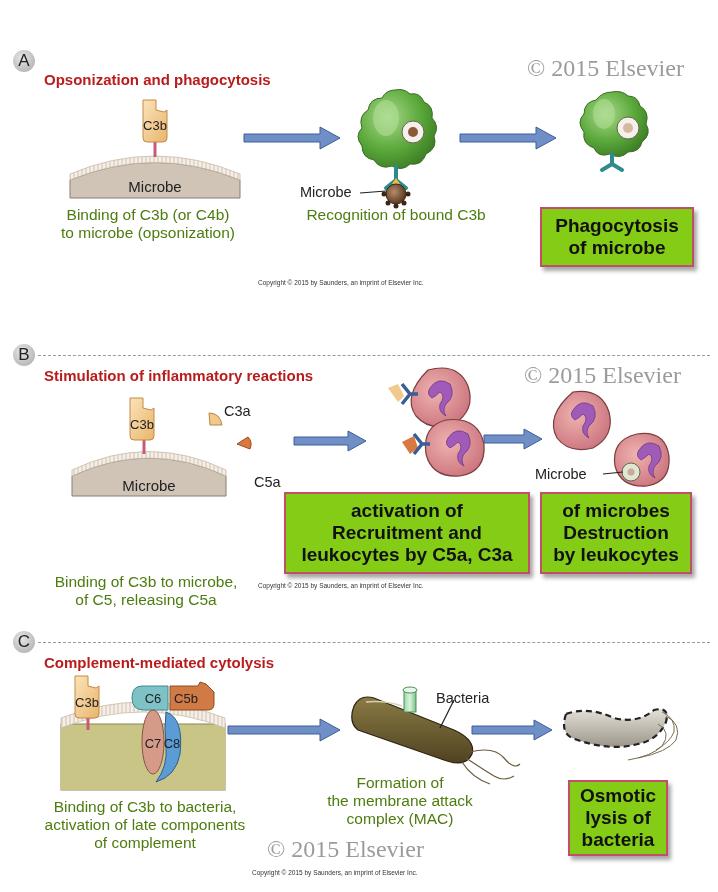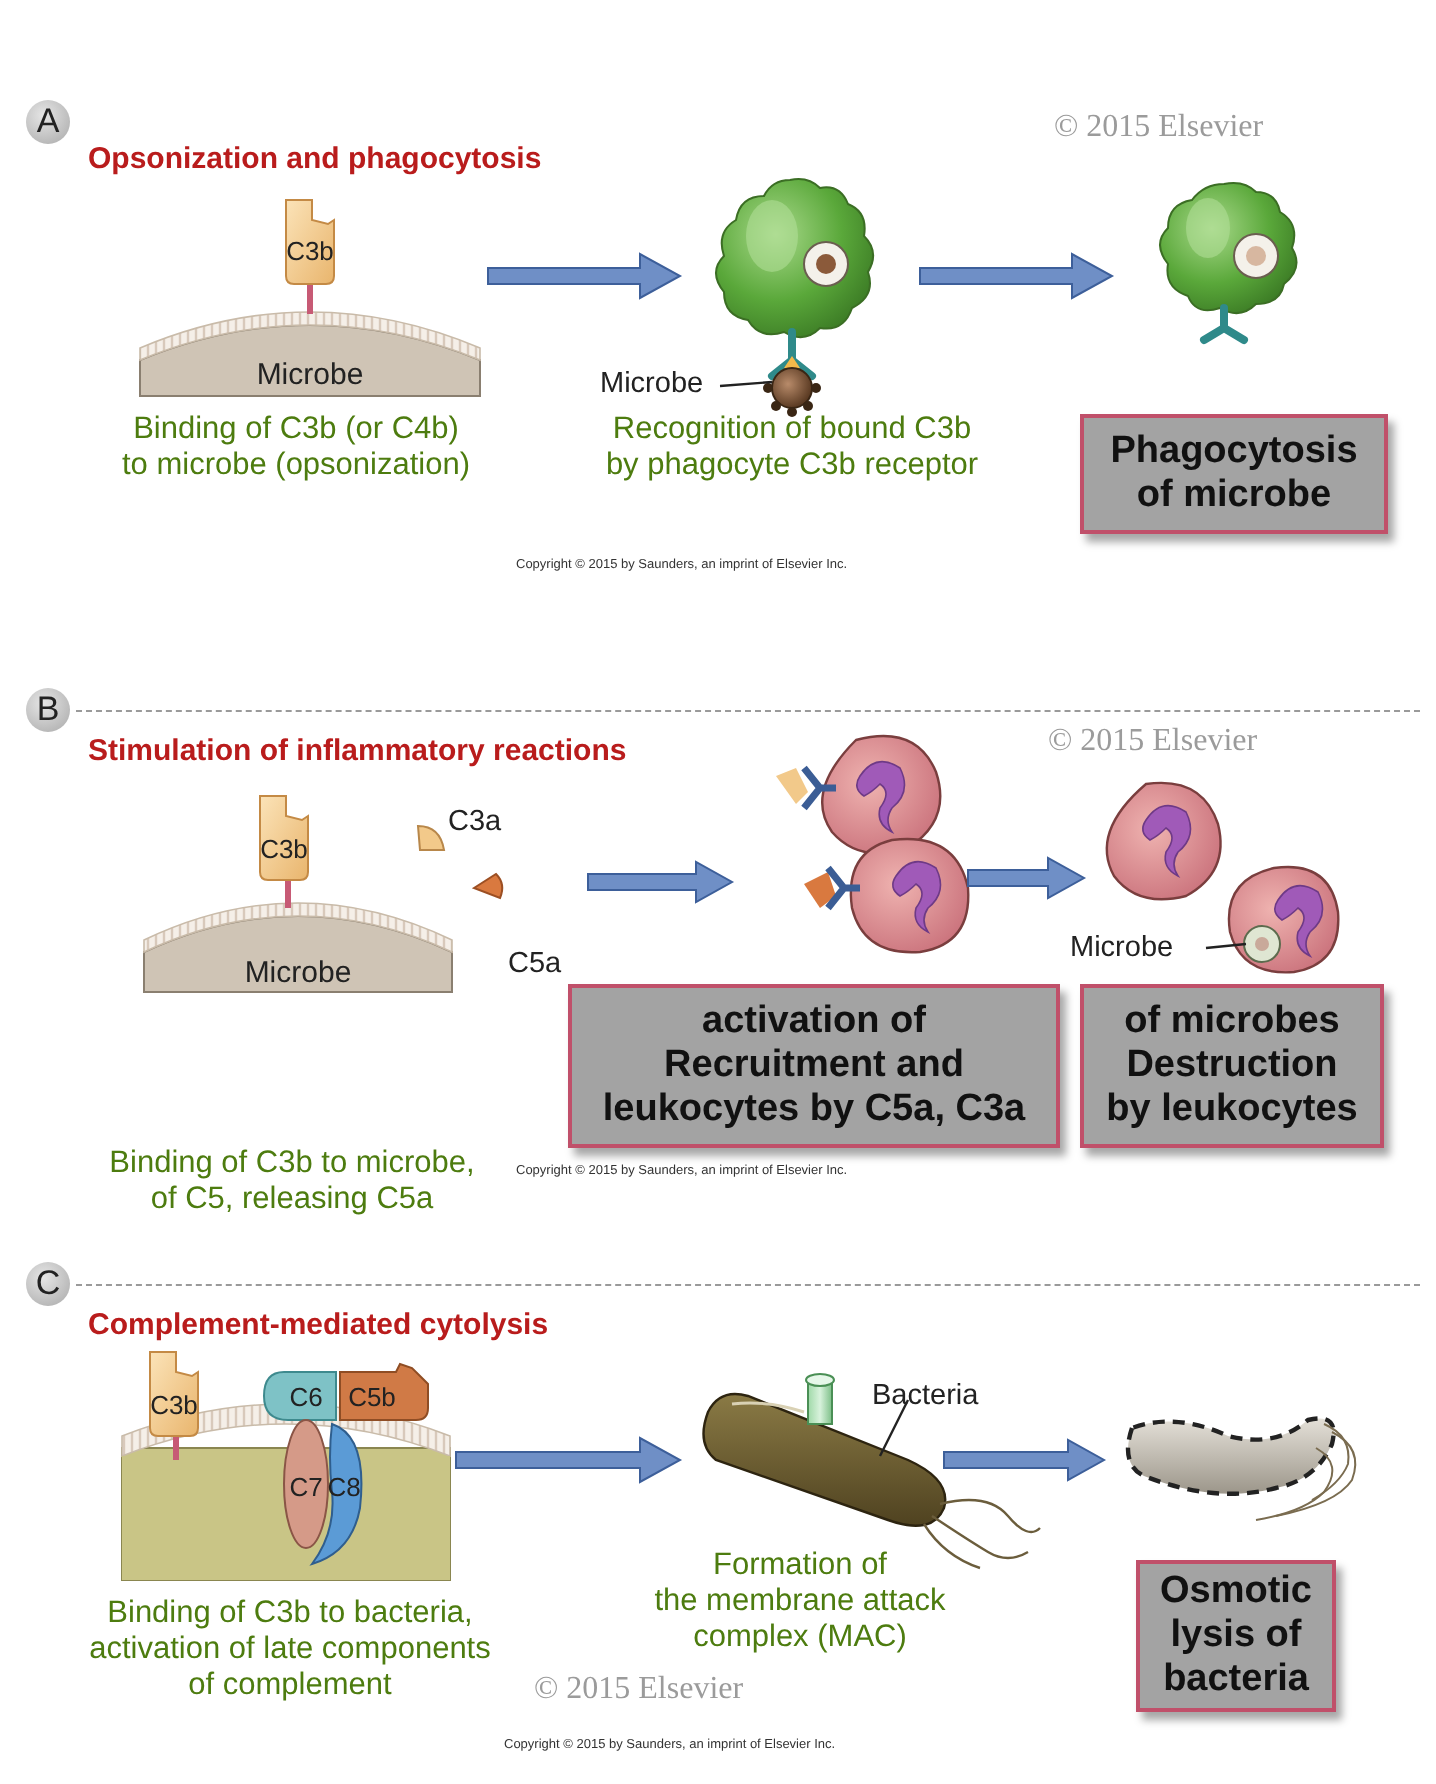--- a/index.html
+++ b/index.html
@@ -4,23 +4,23 @@
 <style>
   html, body { margin: 0; padding: 0; background: #ffffff; }
   body { width: 718px; height: 892px; position: relative; overflow: hidden;
          font-family: "Liberation Sans", sans-serif; color: #222; }
   .panel-letter { position: absolute; width: 22px; height: 22px; border-radius: 50%;
     background: radial-gradient(circle at 40% 35%, #e6e6e6, #a8a8a8);
     font-size: 17px; line-height: 22px; text-align: center; color: #222; }
   .panel-title { position: absolute; font-weight: bold; font-size: 15px; color: #b91c1c; white-space: nowrap; }
   .dash-line { position: absolute; height: 0; border-top: 1.5px dashed #9a9a9a; }
   .caption { position: absolute; font-size: 15.5px; line-height: 18px; text-align: center; color: #4d7c0f; white-space: nowrap; }
-  .watermark { position: absolute; font-family: "Liberation Serif", serif; font-size: 16px; color: #9b9b9b; white-space: nowrap; }
+  .watermark { position: absolute; font-family: "Liberation Serif", serif; font-size: 24px; color: #9b9b9b; white-space: nowrap; }
   .copyright { position: absolute; font-size: 6.5px; color: #333; white-space: nowrap; }
-  .result-box { position: absolute; border: 2px solid #c0506a; background: #a3a3a3;
+  .result-box { position: absolute; border: 2px solid #c0506a; background: #84cc16;
     box-shadow: 3px 4px 4px rgba(0,0,0,0.35); font-weight: bold; font-size: 19px;
     line-height: 22px; text-align: center; color: #111; display: flex; align-items: center; justify-content: center; }
   .small-label { position: absolute; font-size: 14.5px; color: #222; white-space: nowrap; }
   .mol-label { font-family: "Liberation Sans", sans-serif; font-size: 13px; fill: #222; }
   svg { position: absolute; overflow: visible; }
 </style>
 </head>
 <body>
 
 <svg width="0" height="0" style="position:absolute">
@@ -99,21 +99,20 @@
         <circle cx="64" cy="115" r="2.5"></circle>
       <circle cx="56" cy="118" r="2.5"></circle>
     </g>
   </svg>
   <div class="small-label" style="left:300px;top:184px;">Microbe</div>
   <svg style="left:360px;top:190px;" width="30" height="6">
       <line x1="0" y1="3" x2="26" y2="1" stroke="#222" stroke-width="1.2"></line>
     </svg>
   <div class="caption" style="left:286px;top:206px;width:220px;">
     <div>Recognition of bound C3b</div>
-    <div>by phagocyte C3b receptor</div>
   </div>
 
   <svg style="left:458px;top:126px;" width="100" height="24" viewBox="0 0 100 24">
     <path d="M2,8 L78,8 L78,1 L98,12 L78,23 L78,16 L2,16 Z" fill="#6f8fc6" stroke="#3d5f9a" stroke-width="1"></path>
   </svg>
 
   <svg style="left:570px;top:90px;" width="90" height="80" viewBox="0 0 90 80">
     <path d="M42,2 Q52,0 58,6 Q68,6 70,16 Q80,22 76,34 Q82,44 72,52 Q70,62 58,62 Q50,70 40,64 Q28,68 24,58 Q12,54 14,42 Q6,32 14,24 Q14,12 26,10 Q32,2 42,2 Z" fill="url(#greenCell)" stroke="#3b6e24" stroke-width="1"></path>
     <ellipse cx="34" cy="24" rx="11" ry="15" fill="#b5e09b" opacity="0.55"></ellipse>
     <circle cx="58" cy="38" r="11" fill="#f4f1ea" stroke="#6b5e50" stroke-width="1"></circle>

